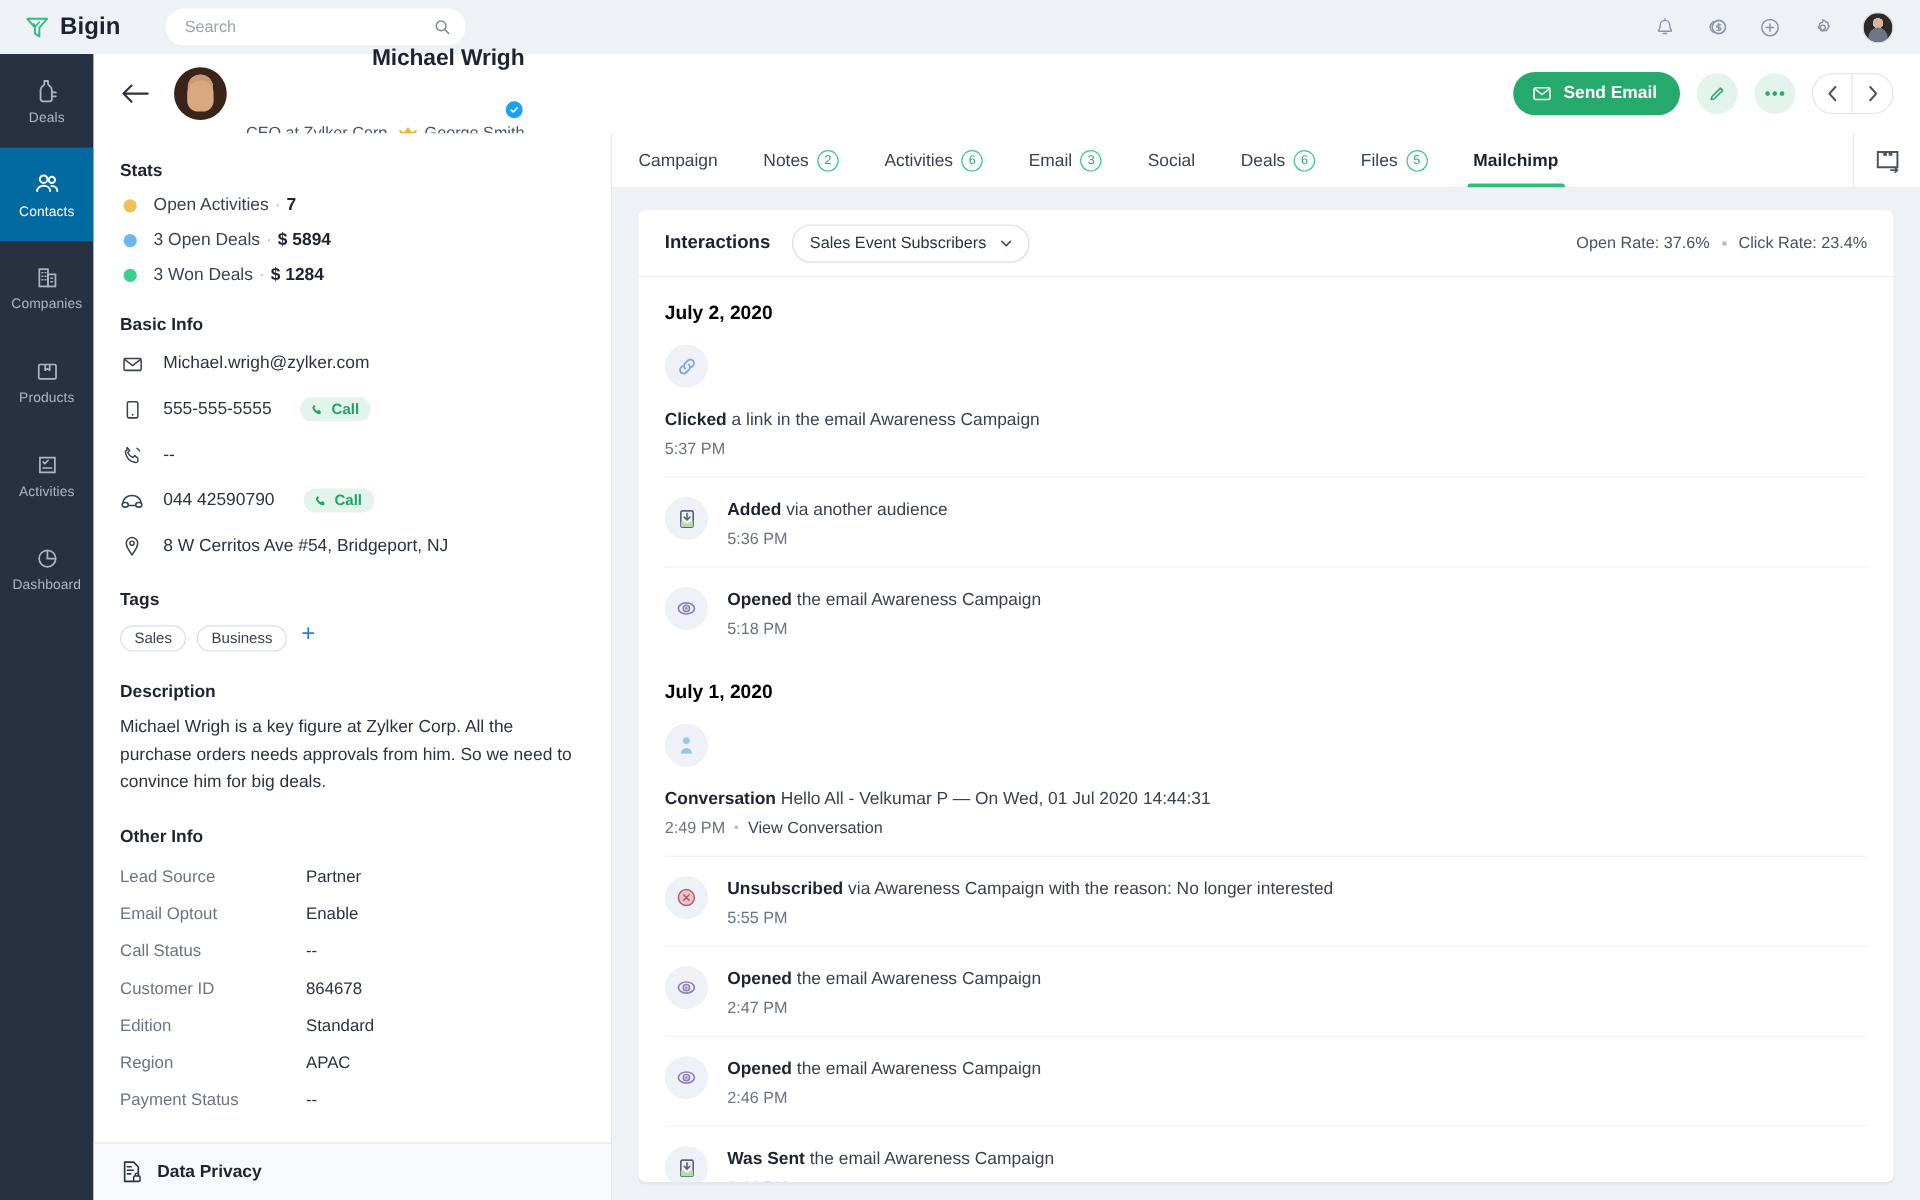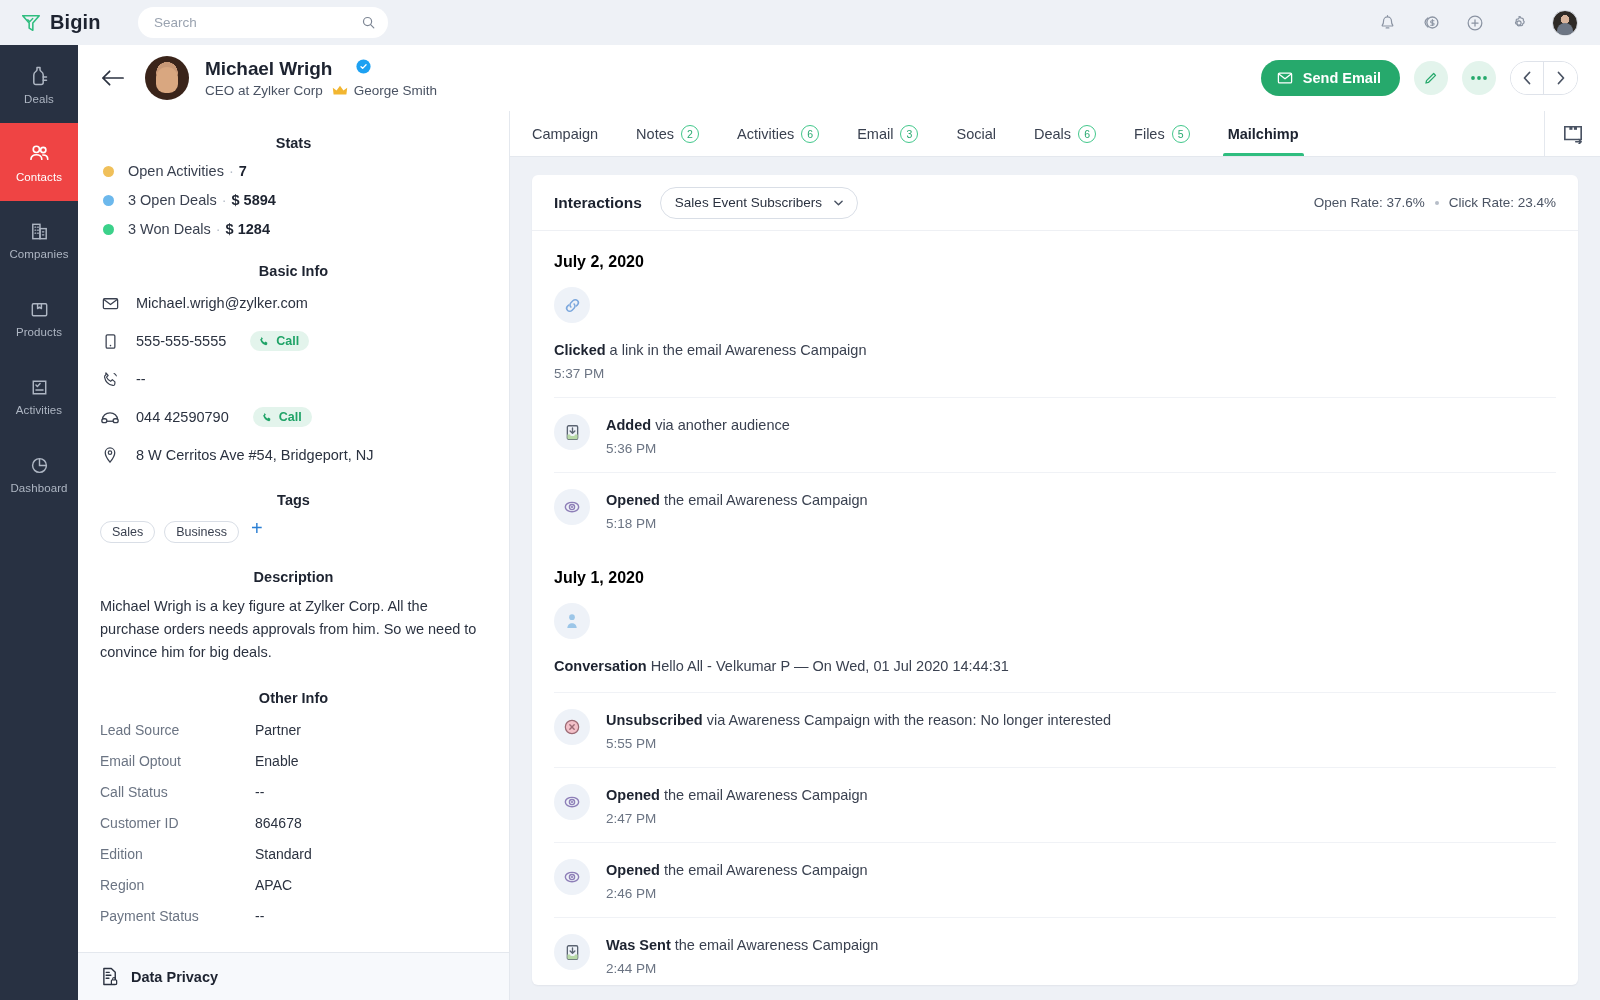--- a/index.html
+++ b/index.html
@@ -45,40 +45,40 @@
 
   
   .leftnav {
     position: absolute; top: 45px; left: 0; width: 78px; height: 955px;
     background: #283142;
   }
   .nav-item {
     height: 78px; display: flex; flex-direction: column; align-items: center;
     justify-content: center; gap: 5px; cursor: pointer; color: #aeb6c3;
   }
-  .nav-item.active { background: #ef4444; color: #ffffff; }
+  .nav-item.active { background: #0369a1; color: #ffffff; }
   .nav-label { font-size: 11.5px; letter-spacing: .1px; }
 
   
   .detail-header {
     position: absolute; top: 45px; left: 78px; width: 1522px; height: 66px;
     background: #fff; display: flex; align-items: center;
   }
   .back-arrow { margin-left: 22px; cursor: pointer; display: flex; }
   .rec-avatar {
     margin-left: 20px; width: 44px; height: 44px; border-radius: 50%;
     background: radial-gradient(circle at 50% 38%, #c99977 0 30%, #3a241a 31% 100%);
     position: relative; overflow: hidden; flex: none;
   }
   .rec-avatar::after {
     content: ''; position: absolute; left: 50%; top: 26%; transform: translateX(-50%);
     width: 22px; height: 26px; border-radius: 11px 11px 9px 9px; background: #d9a780;
   }
   .rec-info { margin-left: 16px; }
-  .rec-name-row { display: flex; align-items: flex-start; gap: 23px; }
+  .rec-name-row { display: flex; align-items: flex-end; gap: 23px; flex-direction: column; }
   .rec-name { font-size: 19px; font-weight: 700; color: #1d2330; letter-spacing: -.1px; }
   .rec-sub { display: flex; align-items: center; gap: 9px; margin-top: 3px; }
   .rec-role { font-size: 13.5px; color: #4a5363; }
   .rec-owner { font-size: 13.5px; color: #4a5363; display:flex; align-items:center; gap:6px;}
   .hdr-actions { margin-left: auto; display: flex; align-items: center; gap: 14px; margin-right: 22px; }
   .btn-send {
     height: 36px; padding: 0 19px 0 15px; border-radius: 18px; background: #26a96c;
     color: #fff; font-size: 14.5px; font-weight: 700; display: flex; align-items: center;
     gap: 9px; cursor: pointer; border: 0; font-family: "Liberation Sans", sans-serif;
   }
@@ -91,21 +91,21 @@
     width: 33px; display: flex; align-items: center; justify-content: center; cursor: pointer; background:#fff;
   }
   .nav-pair div:first-child { border-right: 1px solid #dfe3ea; }
 
   
   .info-panel {
     position: absolute; top: 111px; left: 78px; width: 432px; height: 889px;
     background: #fff; border-right: 1px solid #e4e8ee; overflow: hidden;
   }
   .info-scroll { padding: 24px 22px 0 22px; height: 851px; overflow: hidden; }
-  .sec-title { font-size: 14.5px; font-weight: 700; color: #1d2330; text-align: center; }
+  .sec-title { font-size: 14.5px; font-weight: 700; color: #1d2330; }
   .stats-list { margin-top: 12px; }
   .stat-row { display: flex; align-items: center; gap: 14px; margin-bottom: 13px; }
   .dot { width: 11px; height: 11px; border-radius: 50%; flex: none; margin-left: 3px;}
   .stat-txt { font-size: 14.5px; color: #3a4150; }
   .stat-txt b { font-weight: 700; color: #1d2330; }
   .sep { color: #b6bdc8; margin: 0 5px; }
 
   .block { margin-top: 26px; }
   .inf-row { display: flex; align-items: center; gap: 16px; margin-bottom: 16px; min-height: 22px; }
   .inf-ico { width: 20px; display: flex; justify-content: center; flex: none; }
@@ -599,20 +599,25 @@
 
       <div class="feed-row">
         <span class="fi-wrap">
           <svg width="18" height="20" viewBox="0 0 20 24">
               <circle cx="10" cy="7.4" r="3.4" fill="#9cc6e8"></circle>
               <path d="M4.4 20.5c0-3.4 2.5-5.8 5.6-5.8s5.6 2.4 5.6 5.8z" fill="#9cc6e8"></path>
             </svg>
         </span>
         <span class="fi-text">
           <span class="fi-main"><b>Conversation</b><span> Hello All - Velkumar P — On Wed, 01 Jul 2020 14:44:31</span></span>
+          <span class="fi-sub">
+            <span>2:49 PM</span>
+            <span class="fi-dot"></span>
+            <span class="fi-link">View Conversation</span>
+          </span>
         </span>
       </div>
 
       <div class="feed-row">
         <span class="fi-wrap">
           <svg width="20" height="20" viewBox="0 0 24 24">
               <circle cx="12" cy="12" r="8" fill="#f3c0c8" stroke="#9c6a74" stroke-width="1.5"></circle>
               <path d="M9.4 9.4l5.2 5.2M14.6 9.4l-5.2 5.2" stroke="#9c6a74" stroke-width="1.7" stroke-linecap="round"></path>
             </svg>
         </span>

